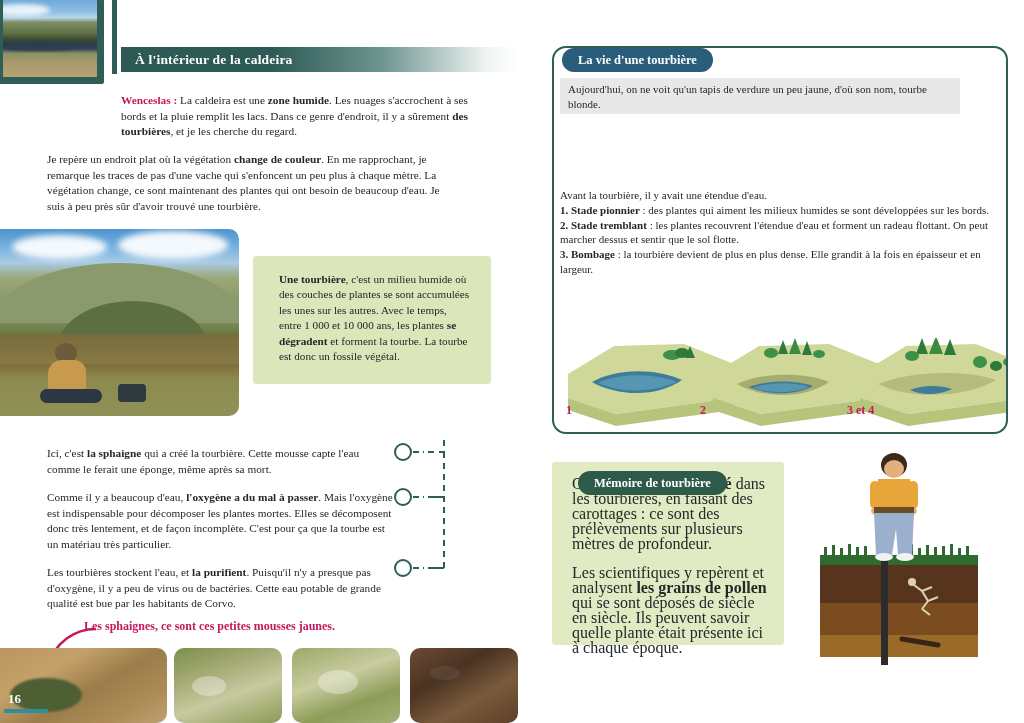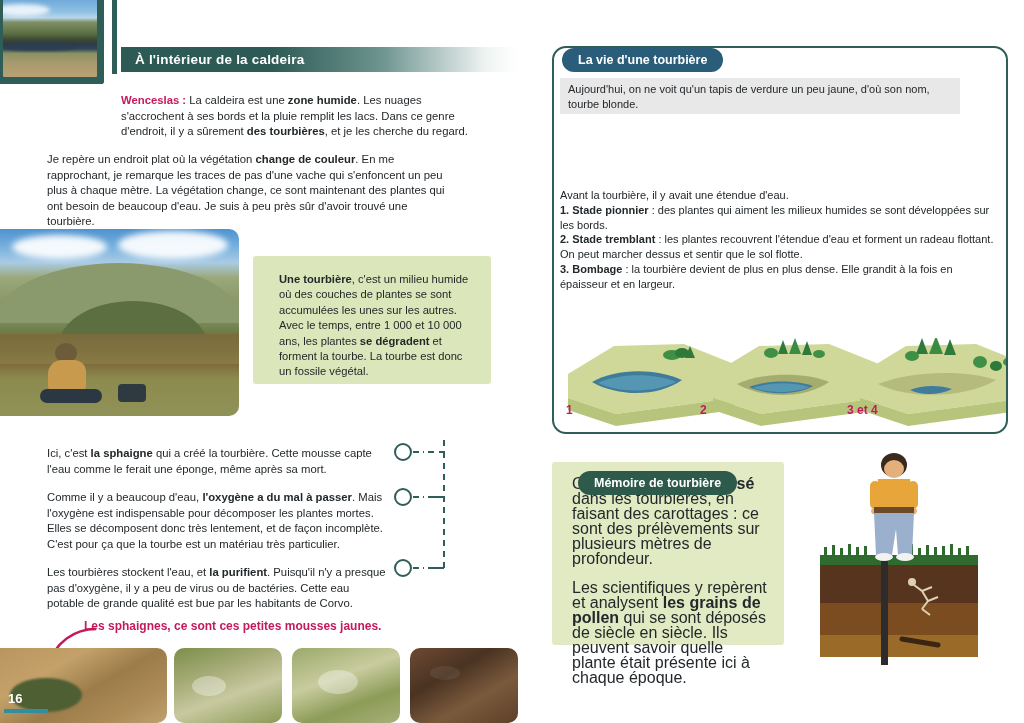--- a/index.html
+++ b/index.html
@@ -7,20 +7,21 @@
     margin: 0; padding: 0;
     width: 1024px; height: 723px;
     background: #ffffff;
     font-family: "Liberation Sans", sans-serif;
     overflow: hidden;
   }
   #page {
     position: relative;
     width: 972px; height: 723px;
     background: #ffffff;
+    font-family: Liberation Serif, serif;
   }
 
   
   .abs { position: absolute; }
   b, .b { font-weight: 700; }
   .pink { color: #c4195c; font-weight: 700; }
 
   
   #tl-frame {
     left: 0; top: -8px; width: 104px; height: 92px;

